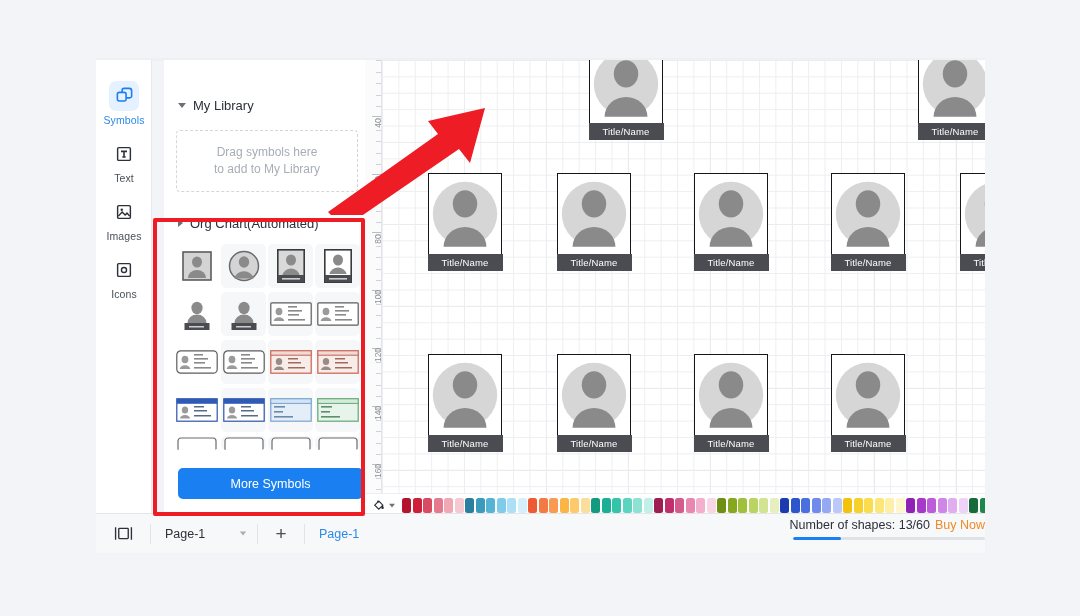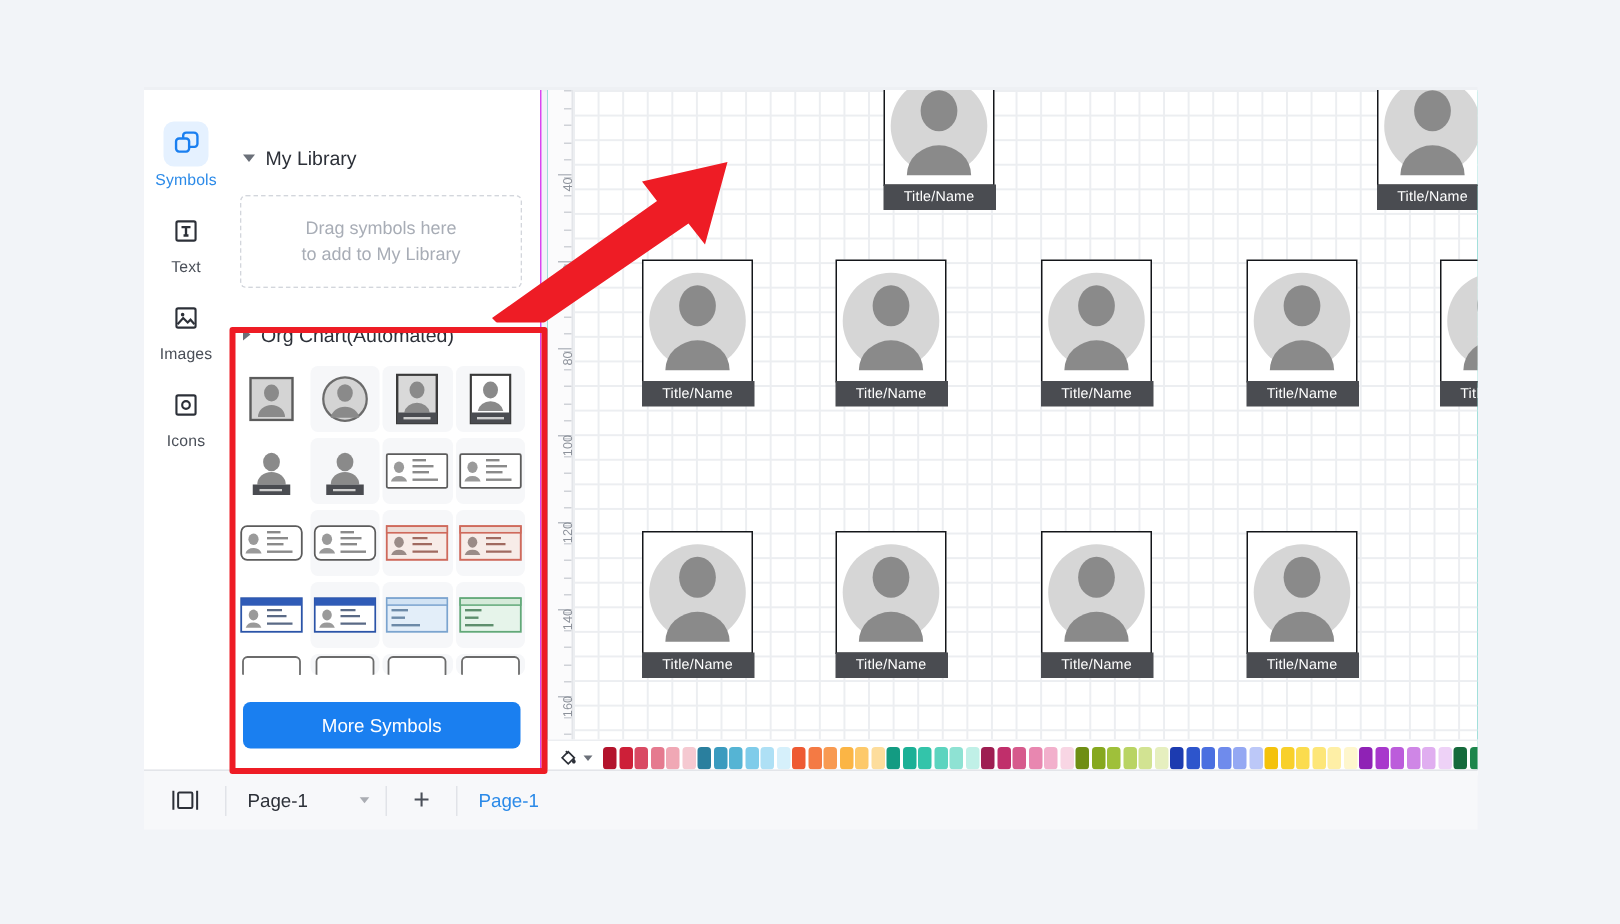--- a/index.html
+++ b/index.html
@@ -34,24 +34,24 @@
     display: flex; align-items: center; justify-content: center;
     border-radius: 7px;
   }
   .rail-item.active .rail-ico { background: #e5f1ff; }
   .rail-lbl { font-size: 10.5px; color: #4a4f58; margin-top: 3px; letter-spacing: .1px; }
   .rail-item.active .rail-lbl { color: #2b8ae8; }
   .rail-stub { height: 14px; }
 
   
   #symbols-panel {
-    position: absolute; left: 148px; top: 60px;
+    position: absolute; left: 164px; top: 60px;
     width: 213px; height: 453px;
     background: #ffffff;
-    border-right: 1px solid #d946ef;
+    border-right: 7px solid #d946ef;
     overflow: hidden;
   }
   .sec-head {
     display: flex; align-items: center; gap: 7px;
     padding: 0 14px; height: 30px;
     font-size: 13px; color: #2c3038;
     cursor: pointer; user-select: none;
   }
   .caret { width: 0; height: 0; display: inline-block; }
   .caret.open {
@@ -103,21 +103,21 @@
     position: absolute; left: 153px; top: 218px;
     width: 212px; height: 298px;
     border: 4px solid #ee1c25; border-radius: 2px;
     pointer-events: none; z-index: 30;
   }
 
   
   #canvas-wrap {
     position: absolute; left: 365px; top: 60px;
     width: 620px; height: 453px;
-    background: #14b8a6; overflow: hidden;
+    background: #0c4a6e; overflow: hidden;
   }
   #ruler-v {
     position: absolute; left: 0; top: 0;
     width: 17px; height: 453px;
     background: #fbfbfc; border-right: 1px solid #e3e5e9;
   }
   .rtick {
     position: absolute; right: 0; width: 5px; height: 1px; background: #cfd2d7;
   }
   .rtick.major { width: 9px; background: #b9bdc4; }
@@ -752,15 +752,23 @@
 
     <div id="add-page">
       <span>+</span>
     </div>
     <div class="bb-sep"></div>
 
     <div id="page-tab">
       <span>Page-1</span>
     </div>
 
+    <div id="shape-status">
+      <div class="line1">
+        <span>Number of shapes: 13/60</span><span class="buy">Buy Now</span>
+      </div>
+      <div id="progress-track">
+        <div id="progress-fill" style="width: 25%;"></div>
+      </div>
+    </div>
   </div>
 
 </div>
 
 </body></html>

